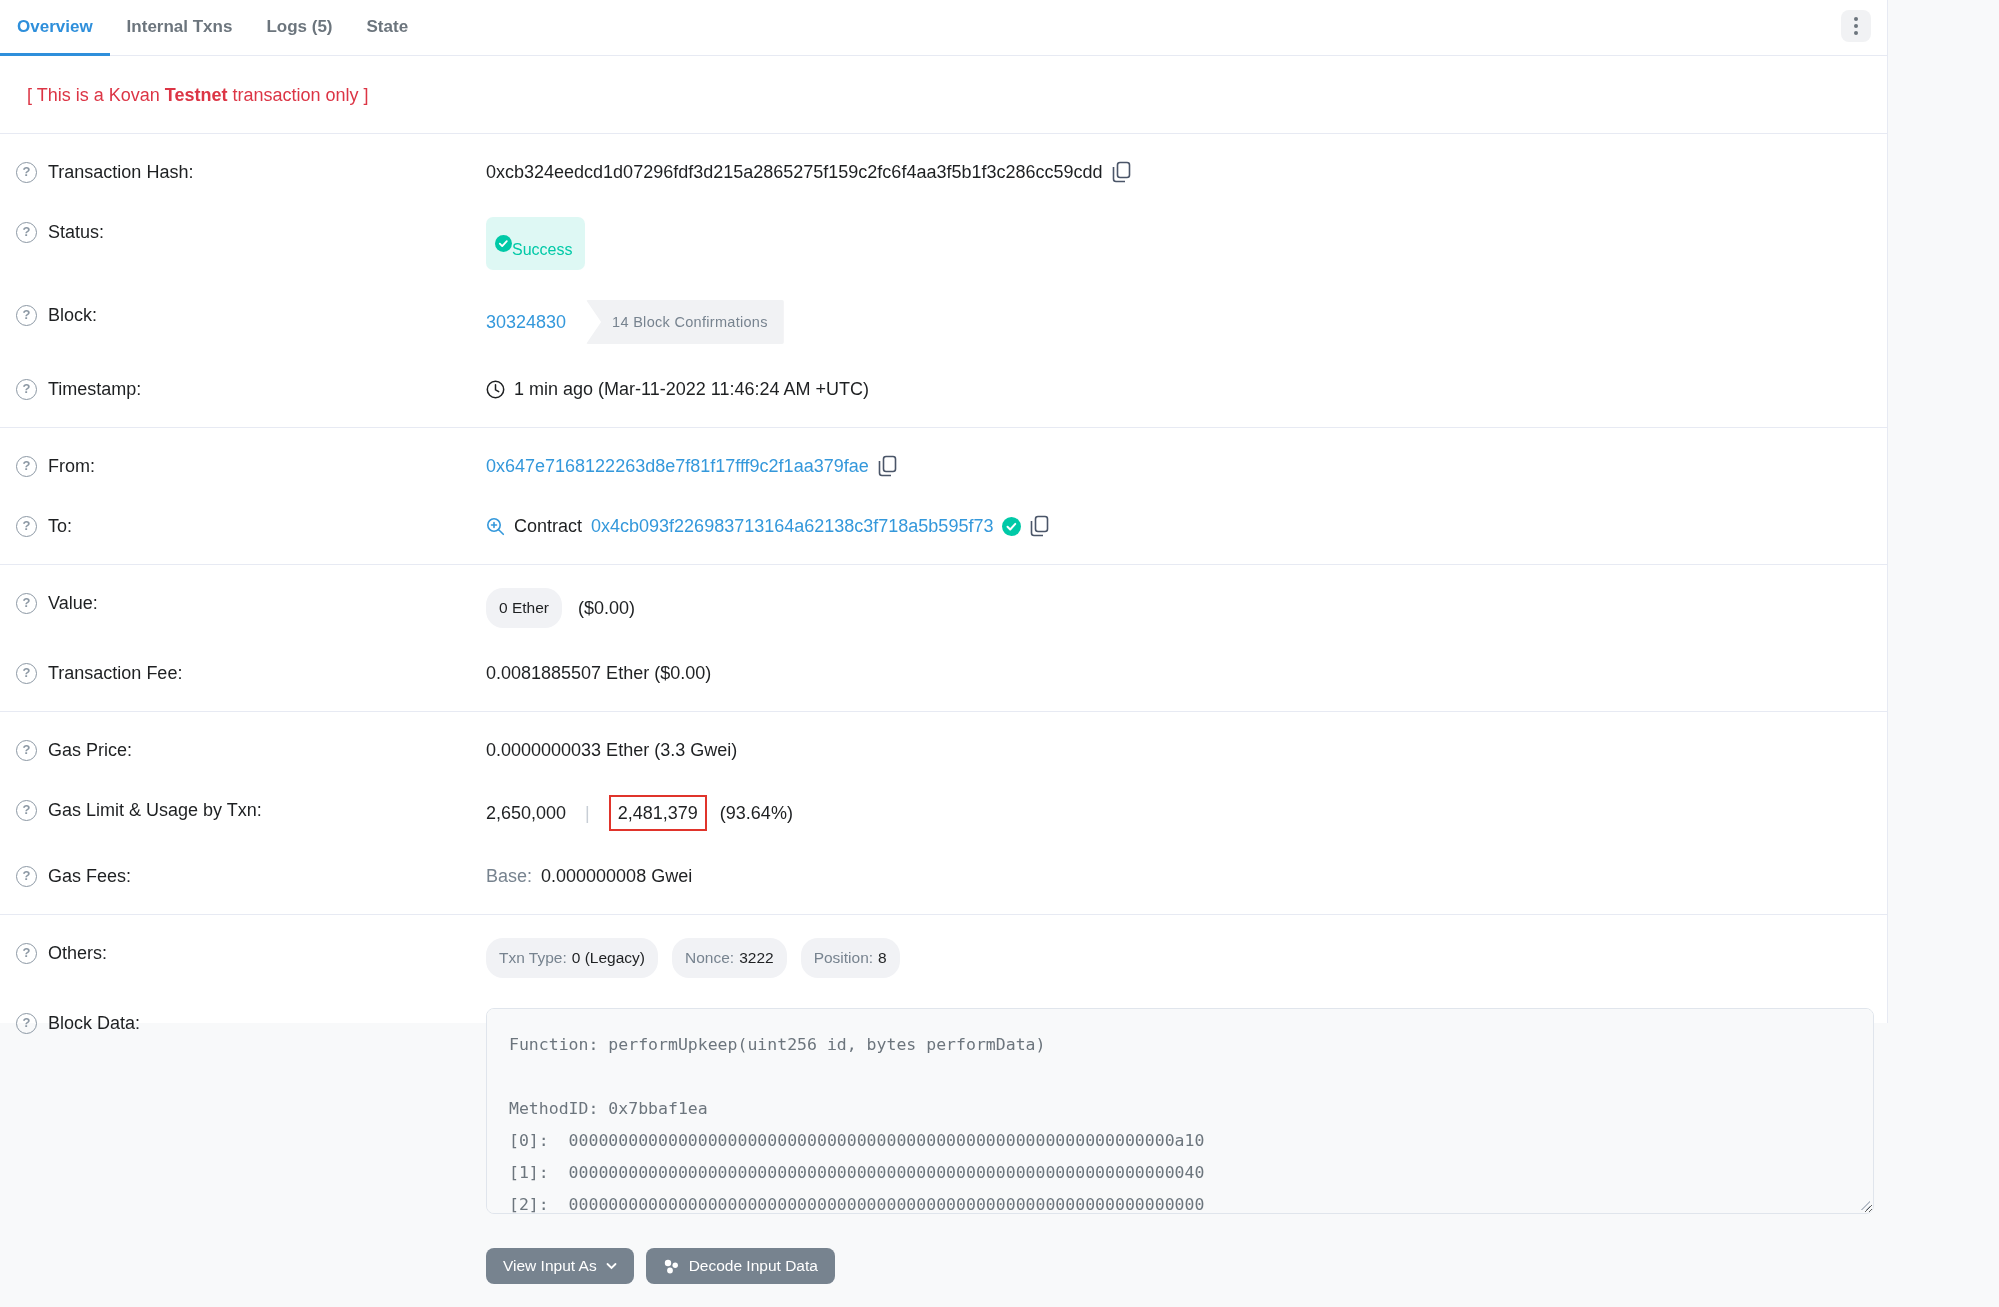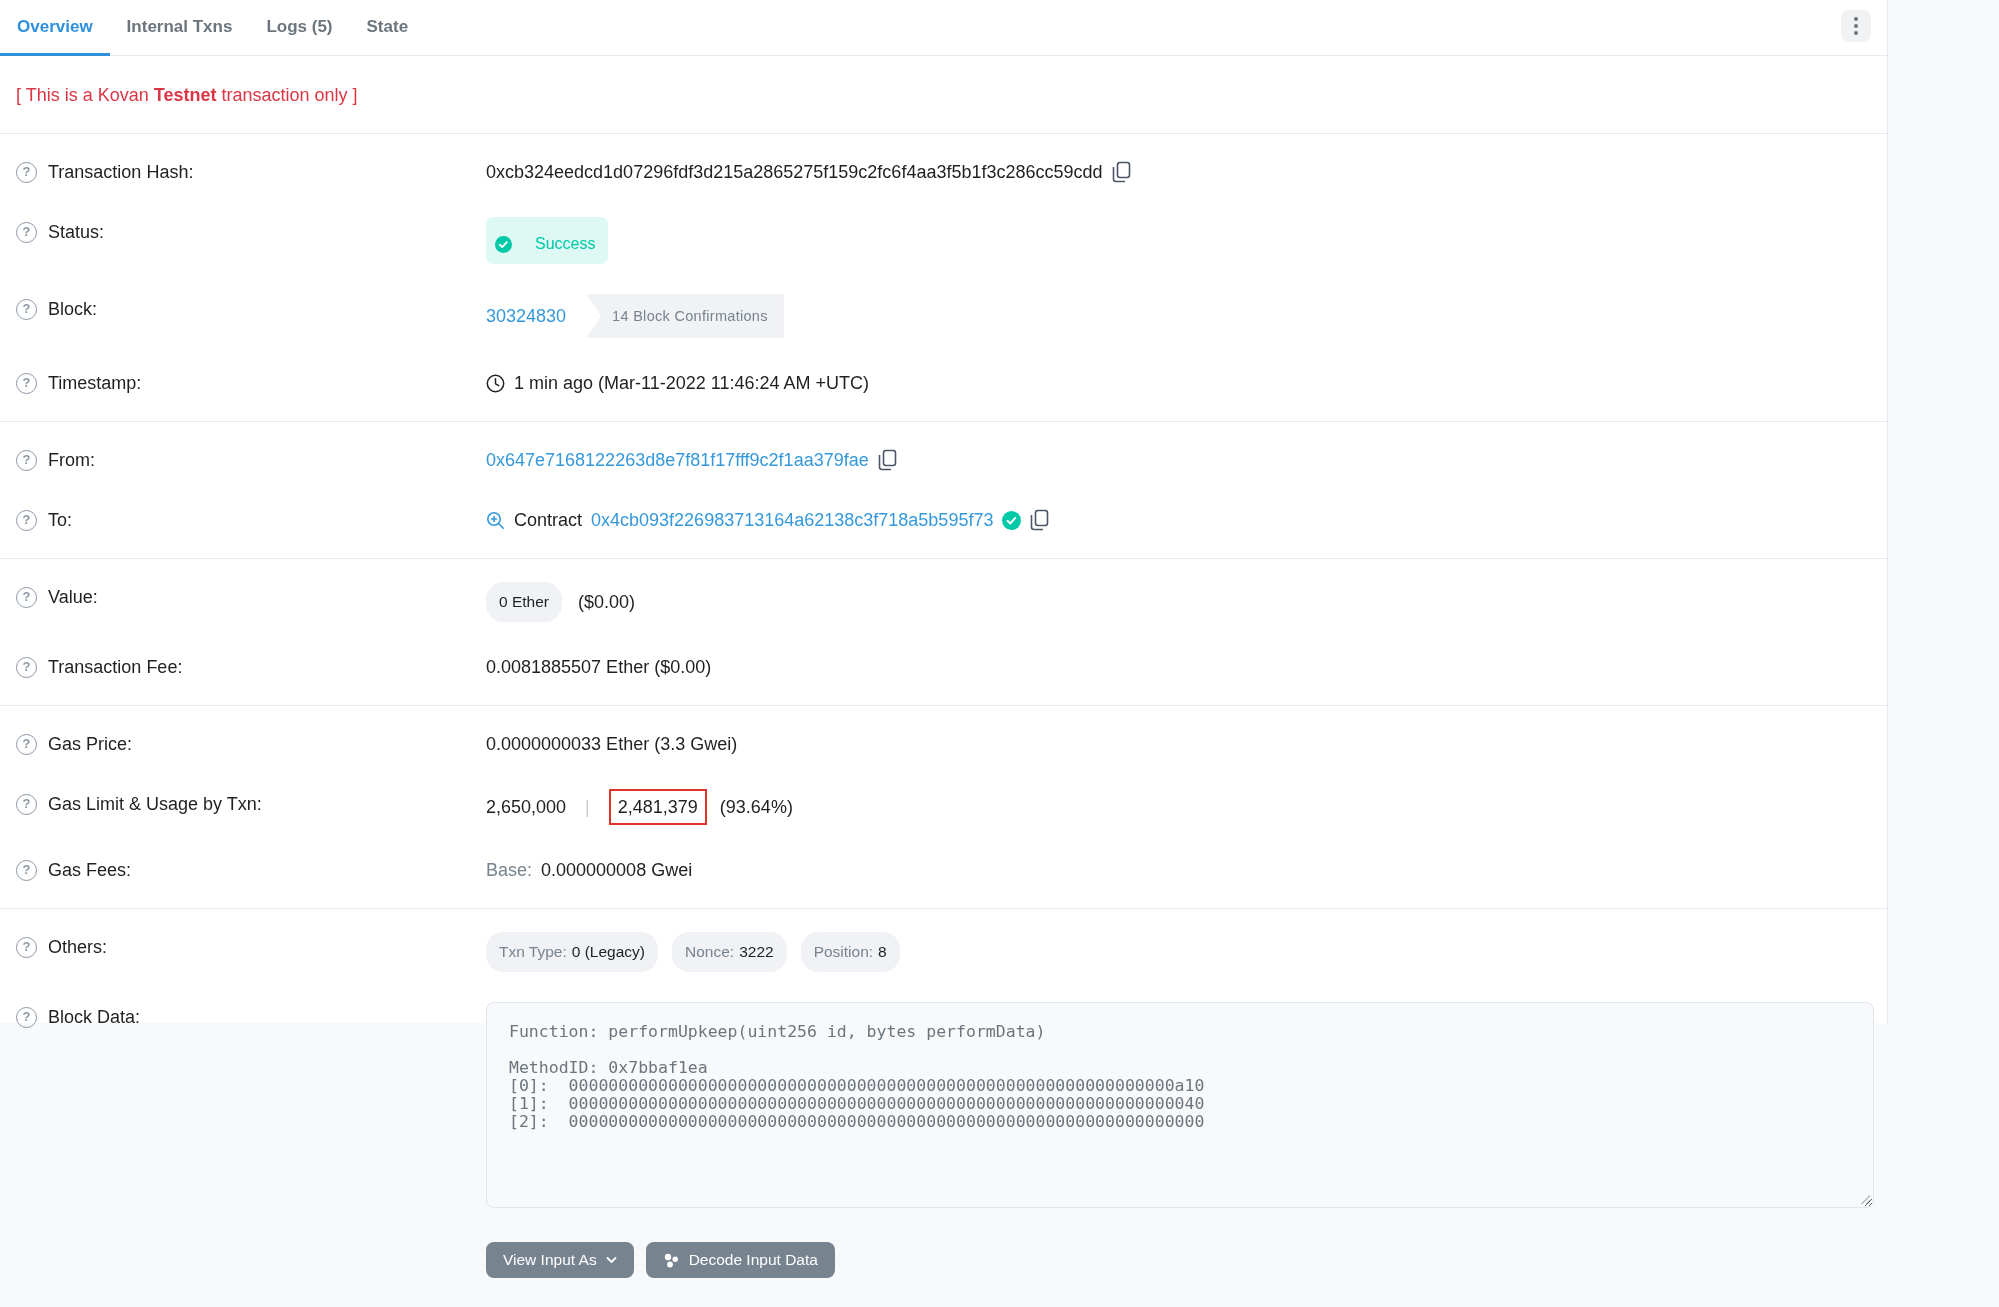--- a/index.html
+++ b/index.html
@@ -7,55 +7,55 @@
   .card { position:relative; width:1888px; height:1023px; background:#fff; border-right:1px solid #e7eaf3; }
 
   
   .tabbar { position:relative; display:flex; align-items:stretch; height:56px; border-bottom:1px solid #e7eaf3; }
   .tab { display:flex; align-items:center; padding:0 17px; font-size:17px; font-weight:700; color:#6c757d; cursor:pointer; border-bottom:3px solid transparent; margin-bottom:-1px; }
   .tab.active { color:#2e8fdb; border-bottom-color:#2e8fdb; }
   .kebab-btn { position:absolute; right:16px; top:10px; width:30px; height:32px; background:#f1f2f4; border-radius:8px; display:flex; flex-direction:column; align-items:center; justify-content:center; gap:3px; cursor:pointer; }
   .kebab-btn .dot { width:4px; height:4px; border-radius:50%; background:#6c757d; }
 
   
-  .notice { padding:29px 16px 27px; font-size:18px; color:#dc3545; }
+  .notice { padding:29px 16px 27px; font-size:18px; color:#dc3545;margin-left:11px; }
   .notice b { font-weight:700; }
 
   .divider { border-top:1px solid #e7eaf3; }
 
   
   .section { padding:8px 0; }
   .row { display:flex; align-items:flex-start; padding:15px 16px; }
   .row .label { width:470px; flex-shrink:0; display:flex; align-items:center; gap:11px; font-size:18px; color:#1e2022; line-height:30px; }
   .row .value { display:flex; align-items:center; gap:9px; font-size:18px; line-height:30px; flex-wrap:wrap; }
 
   .q-icon { width:21px; height:21px; border:1.5px solid #8c98a4; border-radius:50%; color:#8c98a4; font-size:13px; font-weight:700; display:inline-flex; align-items:center; justify-content:center; flex-shrink:0; }
 
   a.link { color:#3498db; text-decoration:none; cursor:pointer; }
 
   .icon-btn { display:inline-flex; align-items:center; cursor:pointer; }
 
   
-  .badge-success { display:inline-flex; align-items:center; gap:23px; background:rgba(0,201,167,.13); color:#00c9a7; font-size:16px; padding:12px 13px 5px 9px; border-radius:7px; }
+  .badge-success { display:inline-flex; align-items:flex-start; gap:0; background:rgba(0,201,167,.13); color:#00c9a7; font-size:16px; padding:18px 13px 5px 9px; border-radius:7px; }
 
   
   .badge-confirm { display:inline-flex; align-items:center; margin-left:11px; background:#f1f2f4; color:#77838f; font-size:14.5px; padding:7px 16px 7px 26px; border-radius:2px; clip-path:polygon(0 0,100% 0,100% 100%,0 100%,15px 50%); letter-spacing:.3px; }
 
   
   .badge-gray { display:inline-flex; align-items:center; background:#f1f2f5; border-radius:17px; padding:5px 13px; font-size:15.5px; color:#1e2022; }
   .badge-gray .k { color:#77838f; margin-right:5px; }
   .badge-row { display:flex; gap:14px; }
 
   .muted { color:#77838f; }
   .pipe { color:#c8ced6; margin:0 10px; }
   .red-box { border:2.5px solid #e0342b; padding:1px 7px; margin-right:4px; }
 
   
   .inputdata-box { position:relative; width:1388px; height:206px; background:#f8f9fa; border:1px solid #e0e5ec; border-radius:8px; padding:20px 22px; overflow:auto; resize:vertical; }
-  .inputdata-box pre { font-family:"DejaVu Sans Mono","Liberation Mono",monospace; font-size:16.5px; line-height:18px; color:#6c757d; white-space:pre; }
+  .inputdata-box pre { font-family:"DejaVu Sans Mono","Liberation Mono",monospace; font-size:16.5px; line-height:32px; color:#6c757d; white-space:pre; }
   .resize-grip { position:absolute; right:3px; bottom:3px; width:12px; height:12px; clip-path:polygon(100% 0,100% 100%,0 100%); background:repeating-linear-gradient(-45deg,transparent,transparent 2px,#b9c0ca 2px,#b9c0ca 3.5px); }
 
   .btn-row { display:flex; gap:12px; margin:19px 0 0 486px; }
   .btn { display:inline-flex; align-items:center; gap:9px; background:#77838f; color:#fff; border:none; border-radius:8px; padding:9px 17px; font-size:15.5px; font-family:inherit; cursor:pointer; }
 
   svg { display:block; }
 </style>
 </head>
 <body>
 

